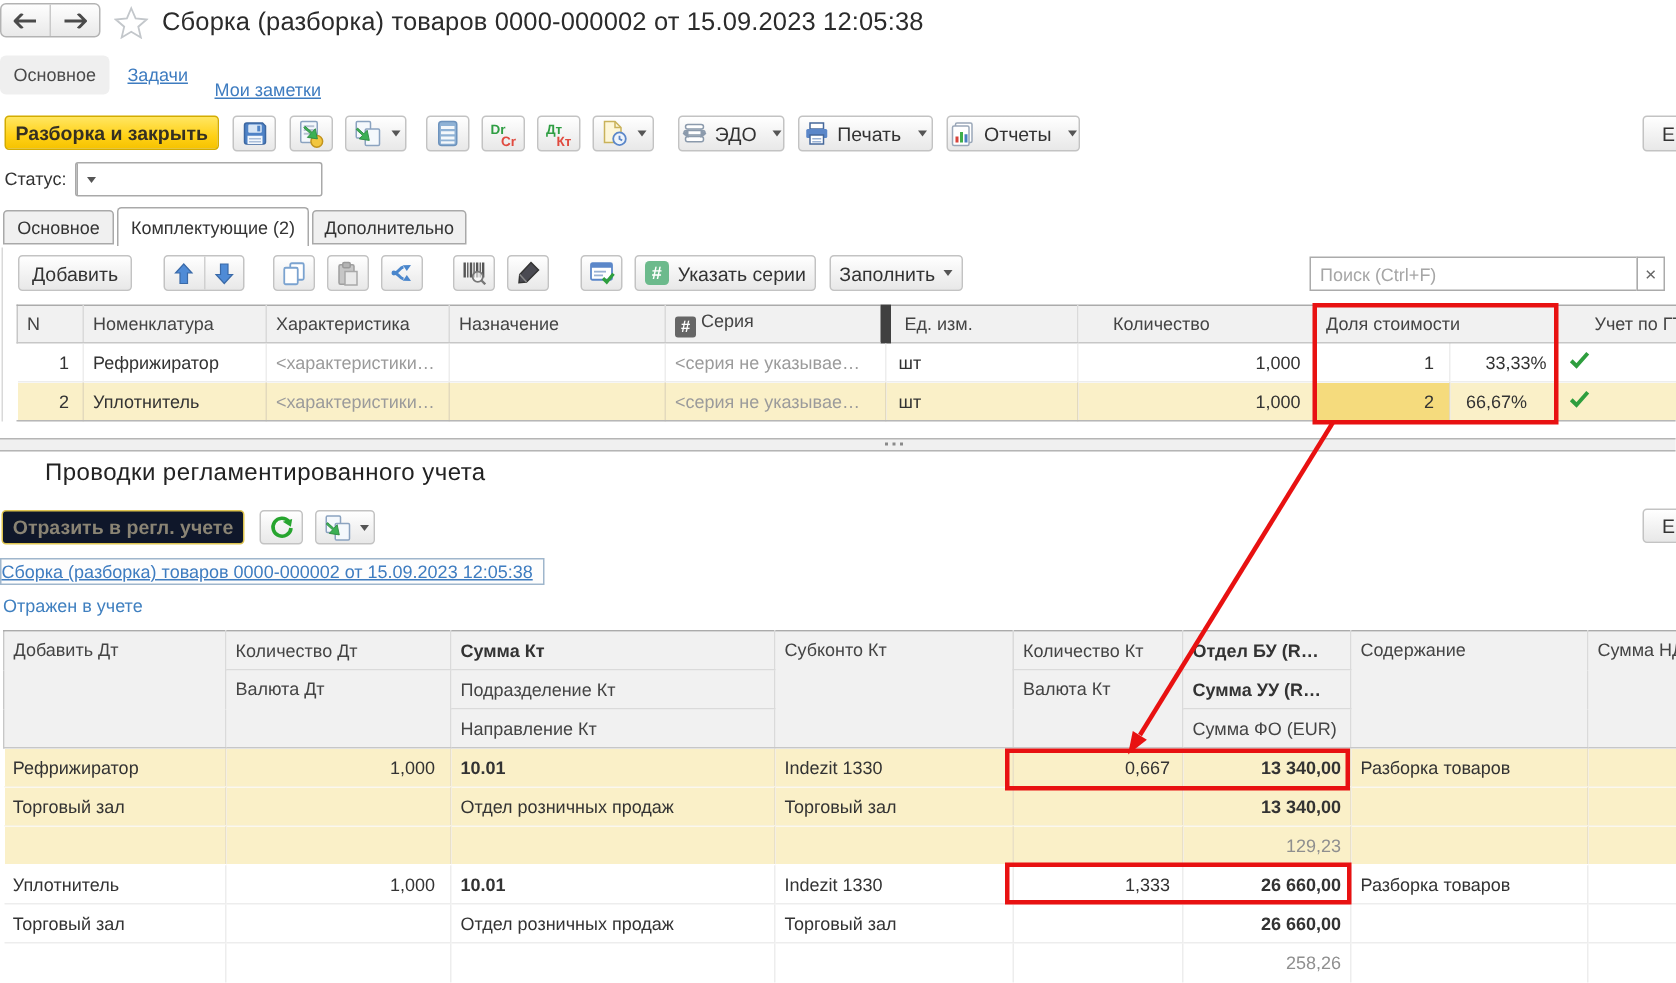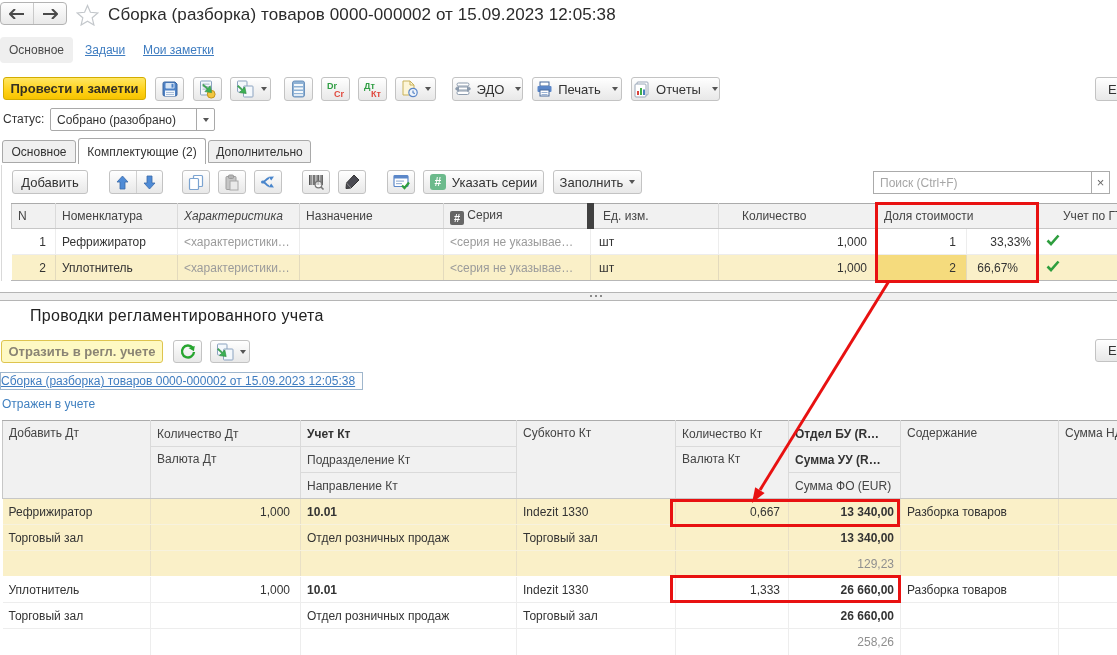--- a/index.html
+++ b/index.html
@@ -40,23 +40,23 @@
       </svg>
   </div>
 </div>
 <svg class="abs" style="left:76px; top:4px;" width="23" height="22" viewBox="0 0 23 22">
   <path d="M11.5 1.5 L14.4 8.3 L21.8 9 L16.2 13.8 L17.9 21 L11.5 17.2 L5.1 21 L6.8 13.8 L1.2 9 L8.6 8.3 Z" fill="none" stroke="#c3c7cb" stroke-width="1.2"></path>
 </svg>
 <div class="abs" style="left:108px; top:5px; font-size:17px; letter-spacing:0.1px; color:#2b2b2b;">Сборка (разборка) товаров 0000-000002 от 15.09.2023 12:05:38</div>
 
 <div class="abs" style="left:0; top:37px; width:73px; height:26px; background:#efefef; border-radius:4px; display:flex; align-items:center; justify-content:center; font-size:12px; color:#4a4a4a;">Основное</div>
 <a class="link abs" style="left:85px; top:43px;">Задачи</a>
-<a class="link abs" style="left:143px; top:43px;">Мои заметки</a>
-
-<div class="ybtn" style="left:3px; top:77px; width:143px; height:23px;">Провести и заметки</div>
+<a class="link abs" style="left:143px; top:53px;">Мои заметки</a>
+
+<div class="ybtn" style="left:3px; top:77px; width:143px; height:23px;">Разборка и закрыть</div>
 <div class="btn" style="left:155px; top:77px; width:29px; height:24px;" id="ic-save">
     <svg width="18" height="18" viewBox="0 0 18 18">
       <path d="M2 3.5 A1.5 1.5 0 0 1 3.5 2 H14 L16 4 V14.5 A1.5 1.5 0 0 1 14.5 16 H3.5 A1.5 1.5 0 0 1 2 14.5 Z" fill="#4e82c6" stroke="#3b66a0"></path>
       <rect x="4.5" y="3" width="9" height="5.5" rx="0.8" fill="#d7e5f5"></rect>
       <rect x="10.5" y="3.8" width="2" height="3.8" fill="#4e82c6"></rect>
       <rect x="4" y="10.5" width="10" height="5.5" fill="#f2f7fc"></rect>
       <rect x="5" y="12" width="8" height="1" fill="#a9bed9"></rect>
       <rect x="5" y="14" width="8" height="1" fill="#a9bed9"></rect>
     </svg>
   </div>
@@ -126,21 +126,20 @@
       <rect x="4" y="1" width="11" height="13" rx="1" fill="#fff" stroke="#9aa7b8"></rect>
       <rect x="2" y="3" width="11" height="13" rx="1" fill="#fff" stroke="#9aa7b8"></rect>
       <rect x="4" y="10" width="2" height="4" fill="#d8433b"></rect>
       <rect x="7" y="7" width="2" height="7" fill="#3fae49"></rect>
       <rect x="10" y="8.5" width="2" height="5.5" fill="#4a7fc1"></rect>
     </svg>Отчеты<span class="caret" style="border-left-width:3.5px;border-right-width:3.5px; margin-left:6px;"></span></div>
 <div class="btn" style="left:1095px; top:77px; width:44px; height:24px; font-size:13px; color:#333; justify-content:flex-start; padding-left:12px;">Ещё</div>
 
 <div class="abs" style="left:3px; top:112px; font-size:12px;">Статус:</div>
 <div class="abs" style="left:50px; top:108px; width:165px; height:23px; border:1px solid #a9a9a9; border-radius:2px; background:#fff; display:flex;">
-  <div style="flex:1; display:flex; align-items:center; padding-left:6px; font-size:12px;">Собрано (разобрано)</div>
   <div style="width:18px; border-left:1px solid #a9a9a9; display:flex; align-items:center; justify-content:center;">
       <span class="caret" style="border-left-width:3.5px;border-right-width:3.5px;"></span>
     </div>
 </div>
 
 <div class="abs" style="left:2px; top:140px; width:74px; height:23px; border:1px solid #a9a9a9; border-bottom:1px solid #a9a9a9; border-radius:3px 3px 0 0; background:#f0f0f0; display:flex; align-items:center; justify-content:center; font-size:12px;">Основное</div>
 <div class="abs" style="left:78px; top:138px; width:128px; height:26px; border:1px solid #a9a9a9; border-bottom:none; border-radius:3px 3px 0 0; background:#fff; display:flex; align-items:center; justify-content:center; font-size:12px;">Комплектующие (2)</div>
 <div class="abs" style="left:208px; top:140px; width:103px; height:23px; border:1px solid #a9a9a9; border-radius:3px 3px 0 0; background:#f0f0f0; display:flex; align-items:center; justify-content:center; font-size:12px;">Дополнительно</div>
 
 <div class="btn" style="left:12px; top:170px; width:76px; height:24px; font-size:13px;">Добавить</div>
@@ -222,21 +221,21 @@
       <col style="width:128px">
       <col style="width:159px">
       <col style="width:89px">
       <col style="width:70px">
       <col style="width:81px">
   </colgroup>
   <tbody>
       <tr style="height:25px;">
     <td class="hd" style="border:1px solid #c7c7c7; border-top-color:#ababab; border-right:1px solid #dadada;">N</td>
     <td class="hd" style="border:1px solid #c7c7c7; border-top-color:#ababab; border-left:none; border-right:1px solid #dadada;">Номенклатура</td>
-    <td class="hd" style="border:1px solid #c7c7c7; border-top-color:#ababab; border-left:none; border-right:1px solid #dadada;font-style:italic;">Характеристика</td>
+    <td class="hd" style="border:1px solid #c7c7c7; border-top-color:#ababab; border-left:none; border-right:1px solid #dadada;">Характеристика</td>
     <td class="hd" style="border:1px solid #c7c7c7; border-top-color:#ababab; border-left:none; border-right:1px solid #dadada;">Назначение</td>
     <td class="hd" style="border:1px solid #c7c7c7; border-top-color:#ababab; border-left:none; border-right:7px solid #404040;"><span style="display:inline-block;width:14px;height:14px;background:#666;border-radius:2px;color:#fff;font-size:11px;font-weight:bold;text-align:center;line-height:14px;vertical-align:-3px;">#</span> Серия</td>
     <td class="hd" style="border:1px solid #c7c7c7; border-top-color:#ababab; border-left:none; border-right:1px solid #dadada; padding-left:9px;">Ед. изм.</td>
     <td class="hd" style="border:1px solid #c7c7c7; border-top-color:#ababab; border-left:none; border-right:1px solid #dadada; padding-left:23px;">Количество</td>
     <td class="hd" colspan="2" style="border:1px solid #c7c7c7; border-top-color:#ababab; border-left:none; border-right:1px solid #dadada;">Доля стоимости</td>
     <td class="hd" style="border:1px solid #c7c7c7; border-top-color:#ababab; border-left:none; border-right:none; padding-left:26px;">Учет по ГТД</td>
   </tr>
   <tr style="height:26px; background:#fff;">
     <td class="num" style="border-bottom:1px solid #ededed; border-right:1px solid #ededed; padding-right:9px;">1</td>
     <td style="border-bottom:1px solid #ededed; border-right:1px solid #ededed; padding-left:6px;">Рефрижиратор</td>
@@ -271,21 +270,21 @@
 <div class="abs" style="left:1px; top:165px; width:1px; height:116px; background:#d9d9d9;"></div>
 
 <div class="abs" style="left:0; top:292px; width:1117px; height:9px; background:#f0f0f0; border-top:1px solid #b5b5b5; border-bottom:1px solid #b5b5b5;"></div>
 <div class="abs" style="left:590px; top:295px; width:16px; height:3px; display:flex; gap:3px;">
   <div style="width:2px;height:2px;background:#8a8a8a;"></div>
     <div style="width:2px;height:2px;background:#8a8a8a;"></div>
     <div style="width:2px;height:2px;background:#8a8a8a;"></div>
 </div>
 
 <div class="abs" style="left:30px; top:307px; font-size:16px; letter-spacing:0.3px; color:#222;">Проводки регламентированного учета</div>
-<div class="abs ybtn" style="left:1px; top:340px; width:162px; height:23px; background:#fef9c3; border-color:#dec44e; color:#8a8474;">Отразить в регл. учете</div>
+<div class="abs ybtn" style="left:1px; top:340px; width:162px; height:23px; background:#0f172a; border-color:#dec44e; color:#8a8474;">Отразить в регл. учете</div>
 <div class="btn" style="left:173px; top:340px; width:29px; height:23px;" id="ic-refresh">
     <svg width="18" height="18" viewBox="0 0 18 18">
       <path d="M13.6 4.6 A6 6 0 1 0 15 9" stroke="#27a52f" stroke-width="2.4" fill="none"></path>
       <path d="M9.5 4.9 L15.8 3 L14.9 8.2 Z" fill="#27a52f"></path>
     </svg>
   </div>
 <div class="btn" style="left:210px; top:340px; width:40px; height:23px;" id="ic-postdd">
     <svg width="19" height="18" viewBox="0 0 19 18">
       <rect x="2.5" y="1" width="9.5" height="11" rx="0.8" fill="#f4f8fc" stroke="#8ba3c0"></rect>
       <rect x="8.5" y="6" width="9.5" height="11" rx="0.8" fill="#f4f8fc" stroke="#8ba3c0"></rect>
@@ -308,21 +307,21 @@
       <col style="width:159px">
       <col style="width:113px">
       <col style="width:112px">
       <col style="width:158px">
       <col style="width:59px">
   </colgroup>
   <tbody>
       <tr style="height:26px;">
     <td class="hd" rowspan="3" style="vertical-align:top; padding-top:5px; border:1px solid #c7c7c7; border-top-color:#ababab; border-right:1px solid #dadada;">Добавить Дт</td>
     <td class="hd" style="border-top:1px solid #ababab; border-bottom:1px solid #dadada; border-right:1px solid #dadada;margin-left:32px;">Количество Дт</td>
-    <td class="hd b" style="border-top:1px solid #ababab; border-bottom:1px solid #dadada; border-right:1px solid #dadada; color:#333;">Учет Кт</td>
+    <td class="hd b" style="border-top:1px solid #ababab; border-bottom:1px solid #dadada; border-right:1px solid #dadada; color:#333;">Сумма Кт</td>
     <td class="hd" rowspan="3" style="vertical-align:top; padding-top:5px; border-top:1px solid #ababab; border-bottom:1px solid #c7c7c7; border-right:1px solid #dadada;">Субконто Кт</td>
     <td class="hd" style="border-top:1px solid #ababab; border-bottom:1px solid #dadada; border-right:1px solid #dadada;">Количество Кт</td>
     <td class="hd b" style="border-top:1px solid #ababab; border-bottom:1px solid #dadada; border-right:1px solid #dadada; color:#333;">Отдел БУ (R…</td>
     <td class="hd" rowspan="3" style="vertical-align:top; padding-top:5px; border-top:1px solid #ababab; border-bottom:1px solid #c7c7c7; border-right:1px solid #dadada;">Содержание</td>
     <td class="hd" rowspan="3" style="vertical-align:top; padding-top:5px; border-top:1px solid #ababab; border-bottom:1px solid #c7c7c7; padding-right:0;">Сумма НДС</td>
   </tr>
   <tr style="height:26px;padding-left:32px;">
     <td class="hd" rowspan="2" style="vertical-align:top; padding-top:5px; border-bottom:1px solid #c7c7c7; border-right:1px solid #dadada; border-left:1px solid #c7c7c7;">Валюта Дт</td>
     <td class="hd" style="border-bottom:1px solid #dadada; border-right:1px solid #dadada;">Подразделение Кт</td>
     <td class="hd" rowspan="2" style="vertical-align:top; padding-top:5px; border-bottom:1px solid #c7c7c7; border-right:1px solid #dadada;">Валюта Кт</td>

